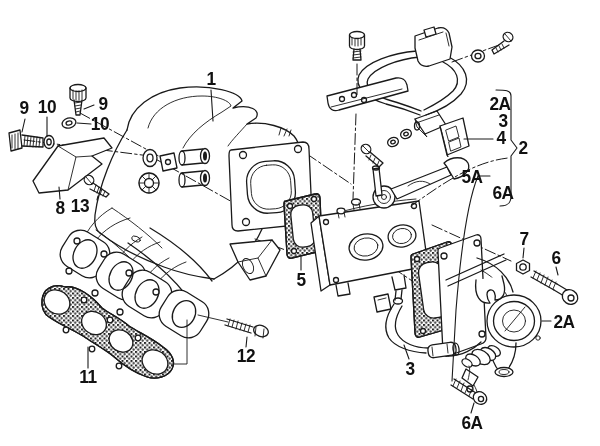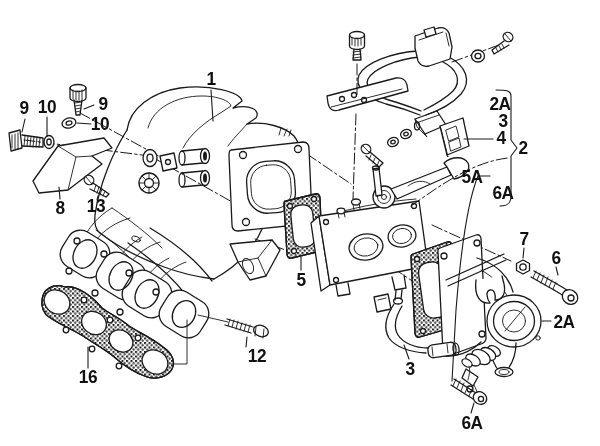--- a/index.html
+++ b/index.html
@@ -363,29 +363,29 @@
     <path class="ax" d="M411,206 C442,184 473,162 508,158"></path>
     <path class="ld" d="M496,90 C505,90 511,90 511,96 L511,140 L517,148 L511,156 L511,196 C511,203 508,206 500,206"></path>
   </g>
 </svg>
 
 <div class="callout" style="left:24px;top:108px">9</div>
 <div class="callout" style="left:47px;top:107px">10</div>
 <div class="callout" style="left:103px;top:104px">9</div>
 <div class="callout" style="left:100px;top:124px">10</div>
 <div class="callout" style="left:60px;top:208px">8</div>
-<div class="callout" style="left:96px;top:206px">13</div>
+<div class="callout" style="left:80px;top:206px">13</div>
 <div class="callout" style="left:211px;top:79px">1</div>
 <div class="callout" style="left:500px;top:104px">2A</div>
 <div class="callout" style="left:503px;top:121px">3</div>
 <div class="callout" style="left:501px;top:138px">4</div>
 <div class="callout" style="left:523px;top:148px">2</div>
 <div class="callout" style="left:472px;top:177px">5A</div>
 <div class="callout" style="left:503px;top:193px">6A</div>
 <div class="callout" style="left:524px;top:239px">7</div>
 <div class="callout" style="left:556px;top:258px">6</div>
 <div class="callout" style="left:564px;top:322px">2A</div>
 <div class="callout" style="left:301px;top:280px">5</div>
 <div class="callout" style="left:410px;top:369px">3</div>
 <div class="callout" style="left:472px;top:423px">6A</div>
-<div class="callout" style="left:88px;top:377px">16</div>
-<div class="callout" style="left:257px;top:356px">12</div>
+<div class="callout" style="left:88px;top:377px">11</div>
+<div class="callout" style="left:246px;top:356px">12</div>
 </div>
 
 </body></html>

